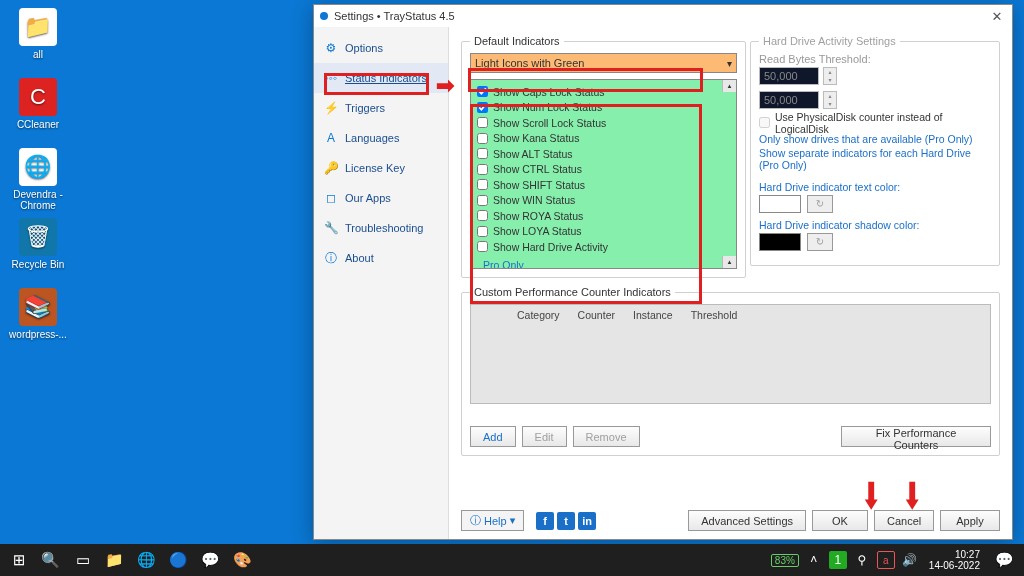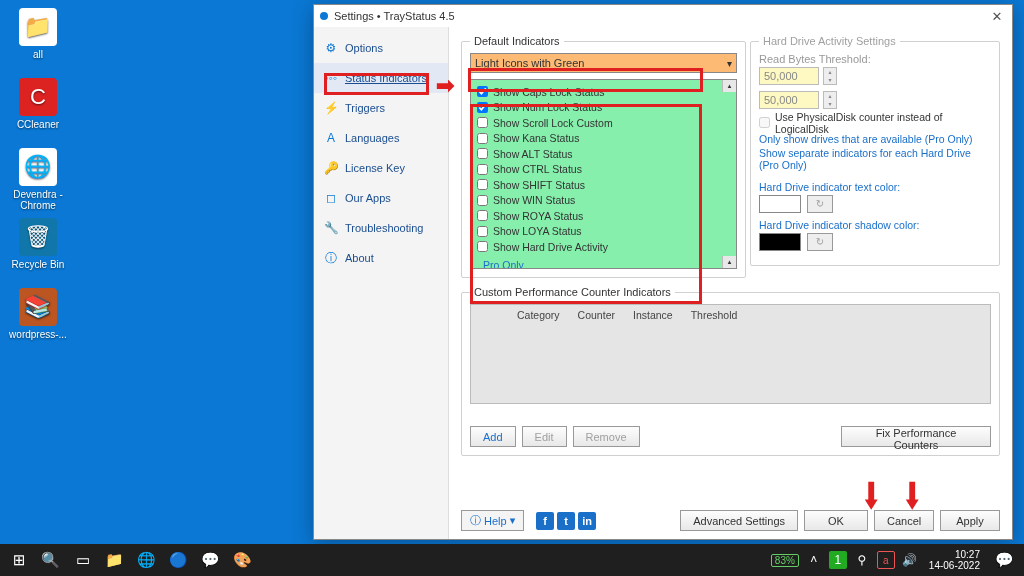--- a/index.html
+++ b/index.html
@@ -25,21 +25,21 @@
   .left { flex:1; }
   .right { width:250px; }
   .dropdown { width:100%; height:20px; border:1px solid #888; background:#fdba74; font-size:11px; padding:0 4px; display:flex; align-items:center; position:relative; }
   .dropdown::after { content:"▾"; position:absolute; right:4px; font-size:10px; }
   .listbox { margin-top:6px; height:190px; border:1px solid #888; background:#86efac; position:relative; overflow:hidden; }
   .listinner { padding:4px 6px; }
   .chk { display:flex; align-items:center; gap:5px; height:15.5px; font-size:10.5px; color:#333; }
   .chk input { width:11px; height:11px; margin:0; }
   .proonly { color:#1a6fc9; text-decoration:underline; font-size:10.5px; padding:2px 6px; }
   .spin { display:flex; align-items:center; gap:4px; margin:2px 0 6px; }
-  .spin input { width:60px; height:18px; border:1px solid #bbb; background:#fef9c3; font-size:11px; padding:0 4px; color:#888; }
+  .spin input { width:60px; height:18px; border:1px solid #bbb; background:#0f172a; font-size:11px; padding:0 4px; color:#888; }
   .spinbtns { display:flex; flex-direction:column; border:1px solid #bbb; }
   .spinbtns span { width:12px;height:8px;font-size:6px;text-align:center;line-height:8px;background:#eee;color:#888; }
   .lbl { font-size:11px; color:#999; }
   .link { color:#1a6fc9; font-size:10.5px; display:block; margin:2px 0; }
   .colorrow { display:flex; gap:6px; align-items:center; margin:2px 0 6px; }
   .swatch { width:42px; height:18px; border:1px solid #888; }
   .pickbtn { width:26px;height:18px;border:1px solid #999;background:#eee;font-size:10px;display:flex;align-items:center;justify-content:center; }
   .custbox { height:100px; border:1px solid #bbb; background:#e5e5e5; }
   .custhead { display:flex; font-size:10.5px; color:#444; padding:4px 8px; gap:18px; }
   .btnrow { display:flex; gap:6px; margin-top:22px; }
@@ -148,21 +148,21 @@
                     <div class="chk">
                       <input type="checkbox" checked="" style="">
                       <span>Show Caps Lock Status</span>
                     </div>
                     <div class="chk">
                       <input type="checkbox" checked="" style="">
                       <span>Show Num Lock Status</span>
                     </div>
                     <div class="chk">
                       <input type="checkbox" style="">
-                      <span>Show Scroll Lock Custom</span>
+                      <span>Show Scroll Lock Status</span>
                     </div>
                     <div class="chk">
                       <input type="checkbox" style="">
                       <span>Show Kana Status</span>
                     </div>
                     <div class="chk">
                       <input type="checkbox" style="">
                       <span>Show ALT Status</span>
                     </div>
                     <div class="chk">
@@ -259,21 +259,21 @@
 
         <div class="bottombar">
           <div class="helpbtn">ⓘ <span>Help</span> ▾</div>
           <div class="social">
             <span>f</span>
             <span>t</span>
             <span>in</span>
           </div>
           <div style="flex:1"></div>
           <button class="btn">Advanced Settings</button>
-          <button class="btn" style="width:64px">OK</button>
+          <button class="btn" style="width:56px">OK</button>
           <button class="btn" style="width:60px">Cancel</button>
           <button class="btn" style="width:60px">Apply</button>
         </div>
 
       </div>
     </div>
   </div>
 
   <div class="hl" style="left:324px; top:73px; width:105px; height:22px;"></div>
   <div class="arrow" style="left:436px; top:73px;">➡</div>

